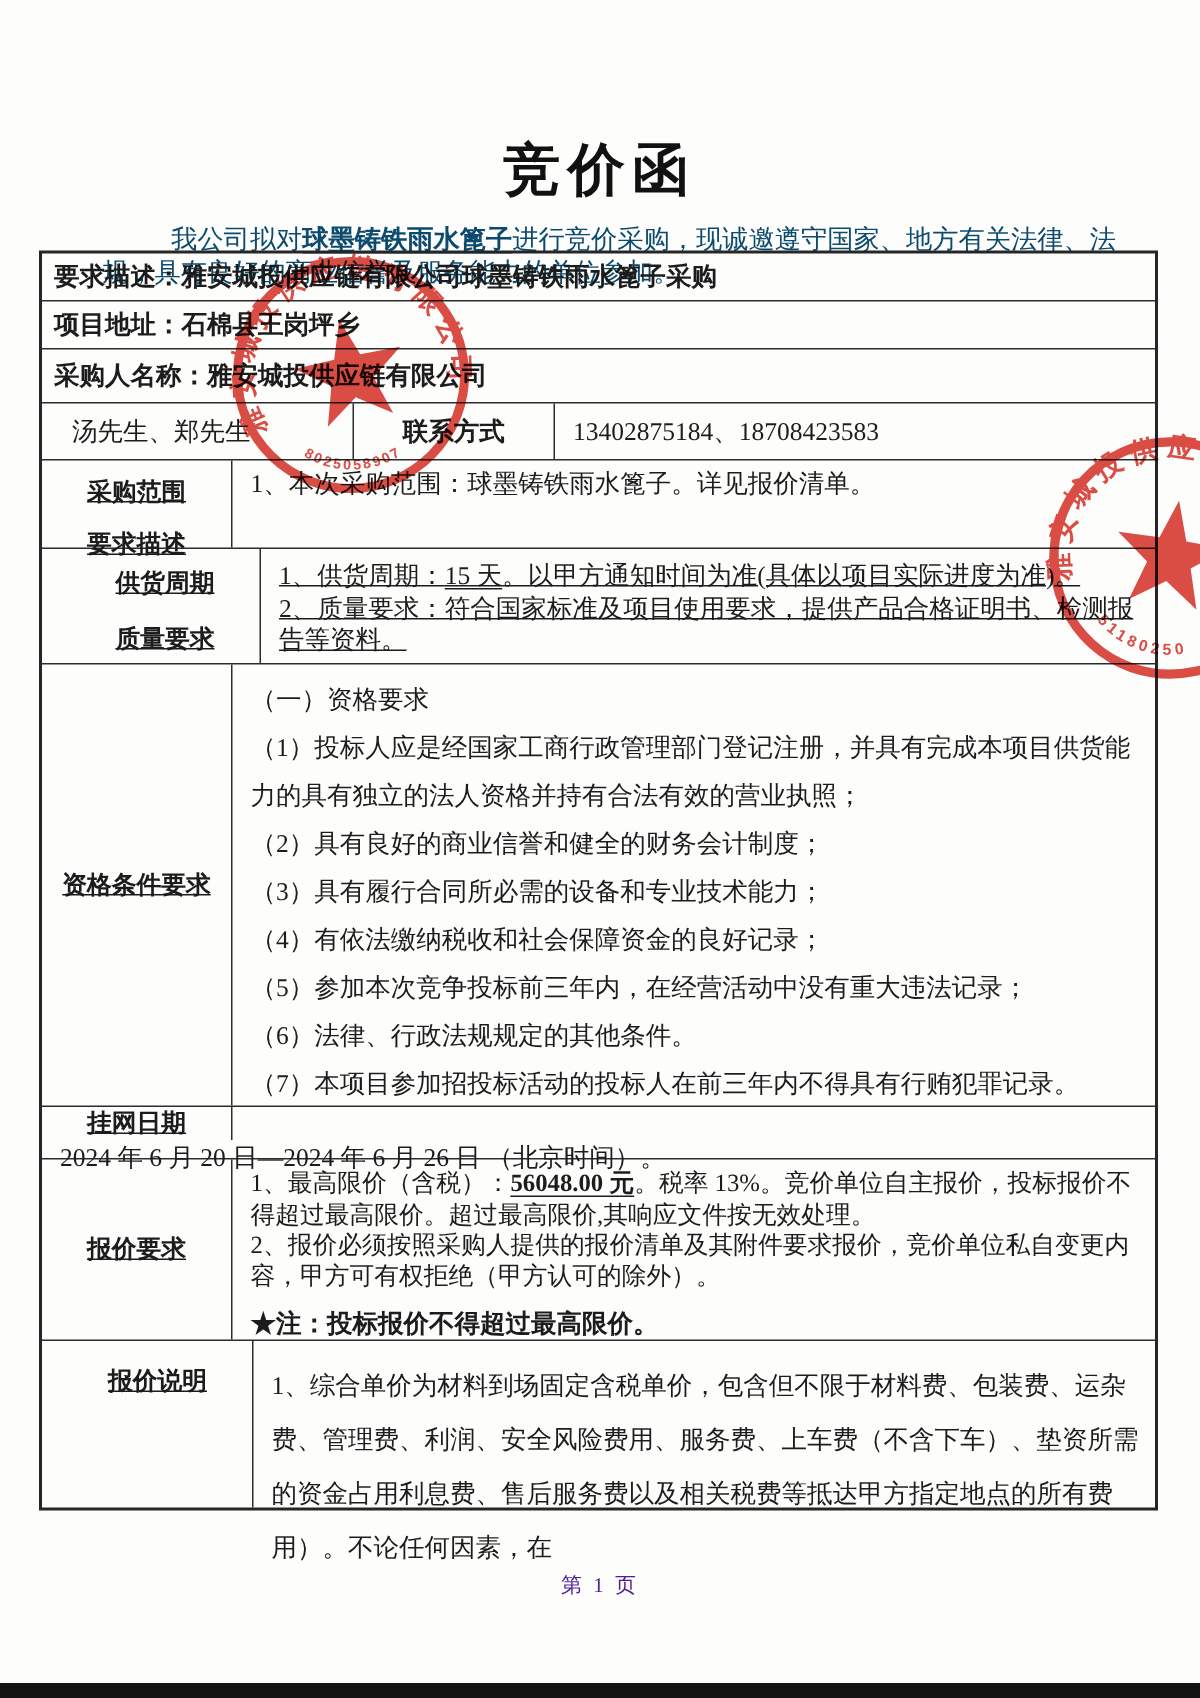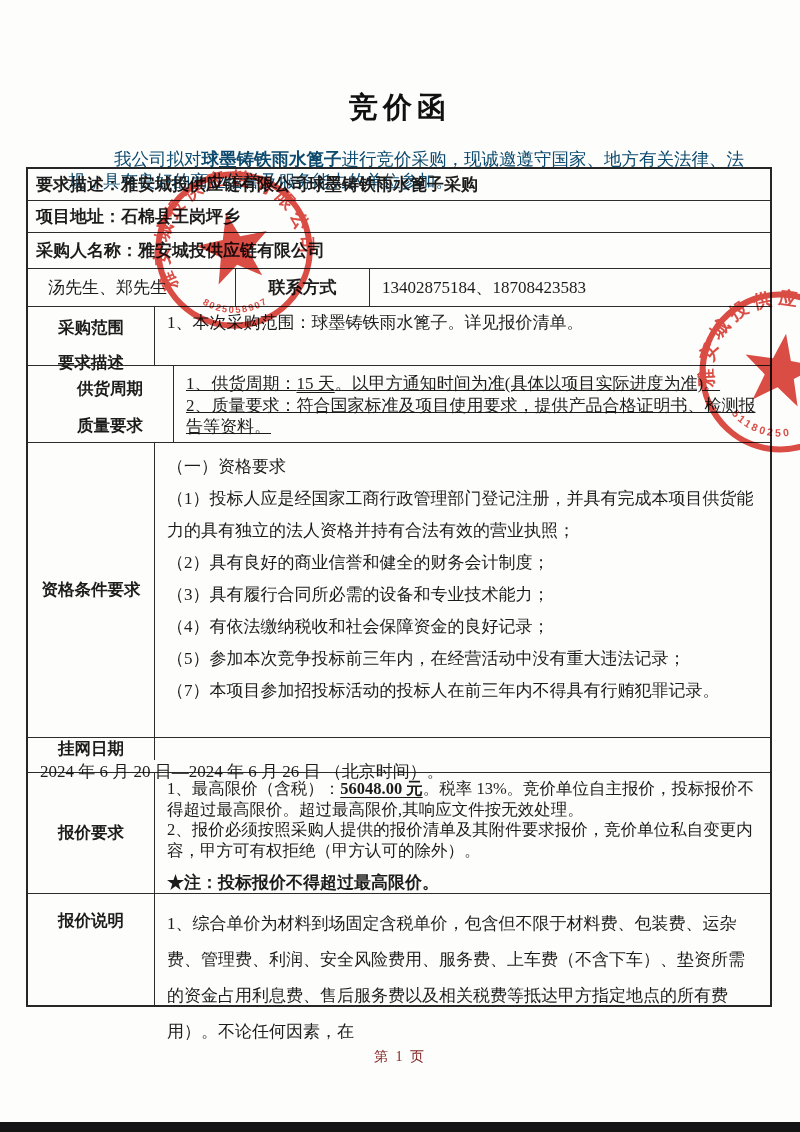--- a/index.html
+++ b/index.html
@@ -2,21 +2,21 @@
 <html><head>
 <meta charset="utf-8">
 <style>
   html,body{margin:0;padding:0;background:#ffffff;}
   .page{
     position:relative;width:800px;height:1132px;background:#fdfdfc;overflow:hidden;
     font-family:"Liberation Serif","DejaVu Serif",serif;color:#1c1c1c;
   }
   .doc-title{
     position:absolute;top:88px;left:0;width:100%;text-align:center;
-    font-size:29px;font-weight:bold;letter-spacing:5px;color:#111;
+    font-size:38px;font-weight:bold;letter-spacing:5px;color:#111;
   }
   .intro{
     position:absolute;top:130px;left:68px;width:702px;
     font-size:17.5px;line-height:22px;text-indent:46px;color:#0c4a6e;
   }
   .intro .u-bold{font-weight:bold;text-decoration:underline;text-underline-offset:3px;}
   
   .tbl{
     position:absolute;left:26px;top:167px;width:742px;
     border:2px solid #262626;background:transparent;
@@ -31,43 +31,44 @@
   .cell-lab{justify-content:center;font-family:"Liberation Sans","DejaVu Sans",sans-serif;
     font-weight:bold;font-size:17px;border-right:1px solid #2c2c2c;}
   .cell-val{padding-left:20px;font-size:17px;border-right:1px solid #2c2c2c;}
   .c1{width:231px;} .c2{width:208px;} .c3{width:134px;} .c4{flex:1;border-right:none;padding-left:12px;}
   .two-col{align-items:stretch;}
   .lbl{
     width:127px;min-width:127px;border-right:1px solid #2c2c2c;box-sizing:border-box;
     display:flex;flex-direction:column;align-items:center;justify-content:center;
     font-family:"Liberation Sans","DejaVu Sans",sans-serif;font-weight:bold;font-size:16.5px;
     text-align:center;
+    text-decoration:underline;
   }
   .content{flex:1;box-sizing:border-box;padding:4px 10px 0 12px;font-size:17px;}
   .r-scope{height:59px;}
   .r-scope .lbl{justify-content:flex-start;padding-top:10px;gap:13px;}
   .r-supply{height:77px;padding-left:19px;}
   .r-supply .lbl{justify-content:flex-start;padding-top:12px;gap:15px;}
   .r-supply .content{padding-top:7px;line-height:21.5px;text-decoration:underline;}
   .r-qual{height:295px;}
   .r-qual .content{padding-top:8px;}
   .r-qual .content p{margin:0;line-height:32px;}
   .r-list{height:35px;flex-direction:column;}
   .r-list .content{display:flex;align-items:center;padding-top:0;}
   .r-quote{height:121px;}
   .r-quote .content{padding-top:6px;line-height:20.5px;font-size:16.5px;}
   .r-quote .note{font-weight:bold;margin-top:12px;font-size:17px;}
-  .r-desc{height:111px;}
+  .r-desc{height:111px;padding-left:14px;}
   .r-desc .lbl{justify-content:flex-start;padding-top:16px;}
   .r-desc .content{padding-top:12px;line-height:36px;}
   .u{text-decoration:underline;text-underline-offset:3px;}
   .u-b{font-weight:bold;text-decoration:underline;text-underline-offset:3px;}
   .footer{
     position:absolute;top:1048px;left:0;width:100%;text-align:center;
-    font-size:14px;letter-spacing:2px;color:#7f1d1d;
+    font-size:14px;letter-spacing:2px;color:#4c1d95;
   }
   .scan-bar{position:absolute;left:0;top:1122px;width:800px;height:10px;background:#141414;}
   
   .stamp{position:absolute;opacity:0.88;mix-blend-mode:multiply;pointer-events:none;}
   .stamp svg{display:block;}
   .stamp-1{left:148px;top:164px;width:172px;height:172px;transform:rotate(-12deg);}
   .stamp-2{left:692px;top:284px;width:176px;height:176px;transform:rotate(9deg);}
   .stamp text{fill:#d7342b;font-family:"Liberation Sans","DejaVu Sans",sans-serif;font-weight:bold;}
 </style>
 </head>
@@ -124,20 +125,21 @@
       <div class="lbl">
         <span>资格条件要求</span>
       </div>
       <div class="content">
         <p>（一）资格要求</p>
         <p>（1）投标人应是经国家工商行政管理部门登记注册，并具有完成本项目供货能力的具有独立的法人资格并持有合法有效的营业执照；</p>
         <p>（2）具有良好的商业信誉和健全的财务会计制度；</p>
         <p>（3）具有履行合同所必需的设备和专业技术能力；</p>
         <p>（4）有依法缴纳税收和社会保障资金的良好记录；</p>
         <p>（5）参加本次竞争投标前三年内，在经营活动中没有重大违法记录；</p>
+        <p>（6）法律、行政法规规定的其他条件。</p>
         <p>（7）本项目参加招投标活动的投标人在前三年内不得具有行贿犯罪记录。</p>
       </div>
     </div>
 
     <div class="row two-col r-list">
       <div class="lbl">
         <span>挂网日期</span>
       </div>
       <div class="content">
         <span>2024 年 6 月 20 日—2024 年 6 月 26 日 （北京时间）。</span>

